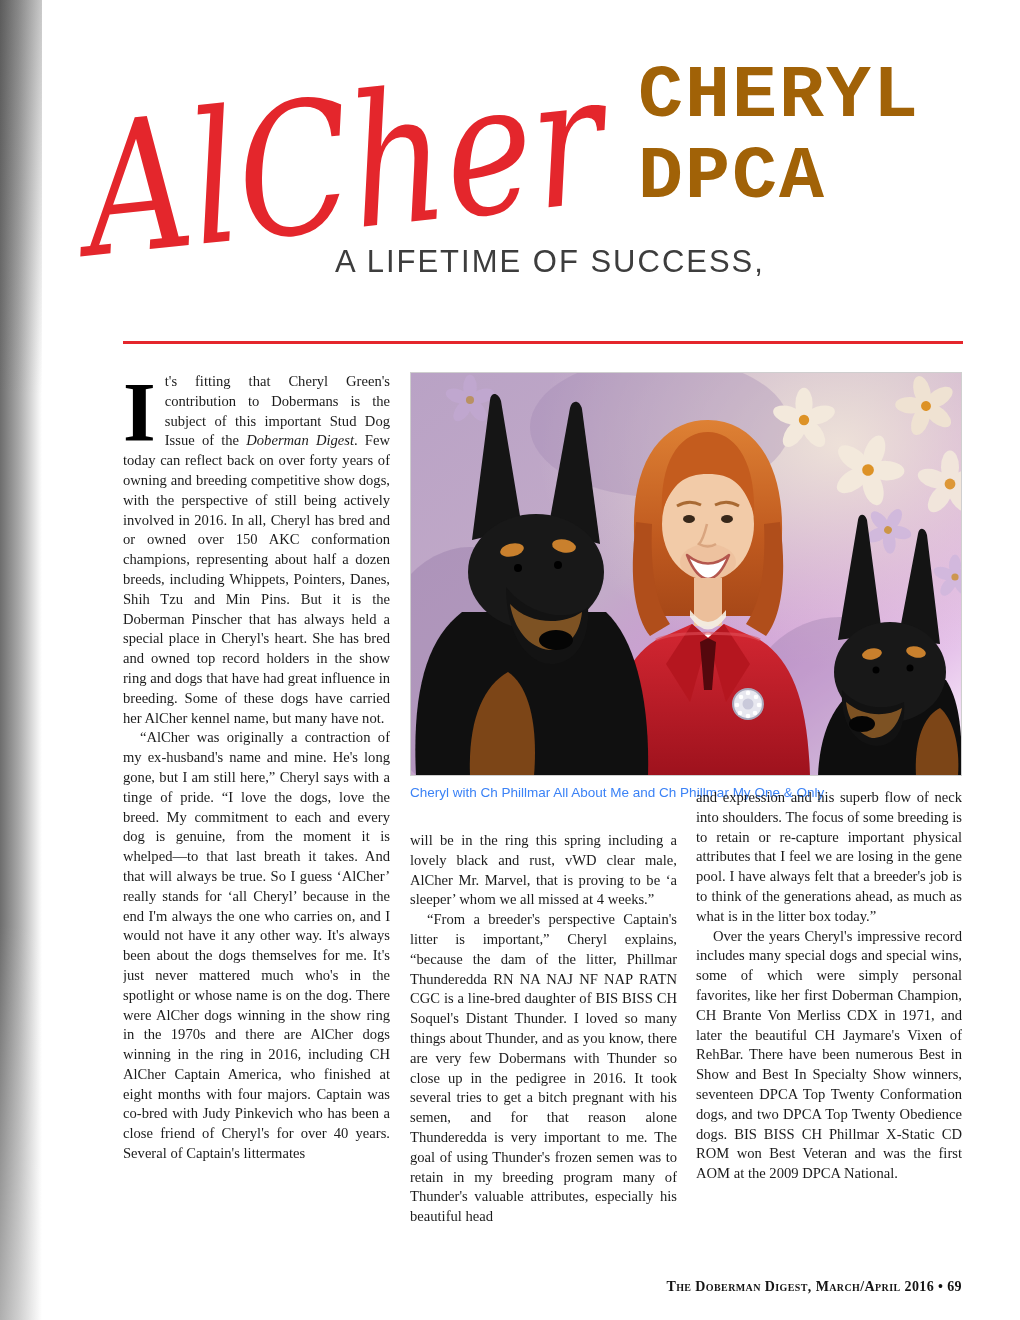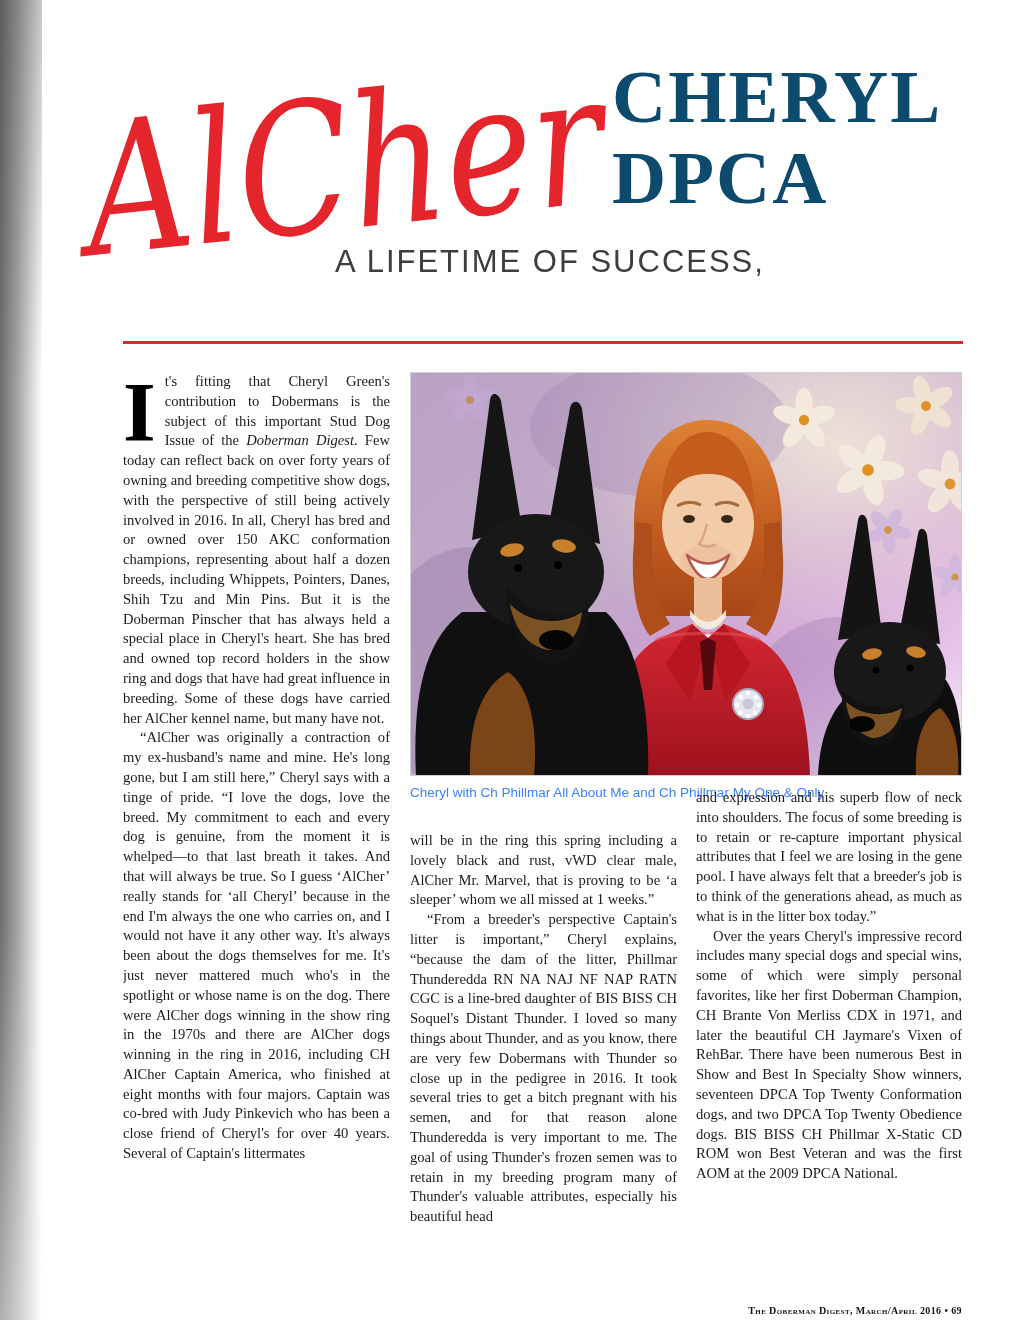--- a/index.html
+++ b/index.html
@@ -10,23 +10,23 @@
   .edge{
     position:absolute;left:0;top:0;width:42px;height:1320px;
     background:linear-gradient(90deg,#6d6d6d 0%,#a9a9a9 45%,#ffffff 100%);
   }
   .edge:after{
     content:"";position:absolute;inset:0;
     background:linear-gradient(180deg,rgba(40,40,40,.25) 0%,rgba(255,255,255,0) 30%,rgba(255,255,255,0) 70%,rgba(255,255,255,.45) 100%);
   }
   .brand{position:absolute;left:72px;top:20px;width:556px;height:290px;}
   .title{
-    position:absolute;left:612px;top:56px;
-    font-family:Liberation Serif, serif;font-weight:bold;
-    font-size:75px;line-height:81px;letter-spacing:2px;color:#0c4a6e;white-space:nowrap;
+    position:absolute;left:638px;top:56px;
+    font-family:Liberation Mono, monospace;font-weight:bold;
+    font-size:75px;line-height:81px;letter-spacing:2px;color:#a16207;white-space:nowrap;
   }
   .subtitle{
     position:absolute;left:96px;right:16px;top:240px;text-align:center;
     font-family:"Liberation Sans",sans-serif;font-size:31px;line-height:43px;
     color:#3d3d3d;letter-spacing:2px;
   }
   .rule{position:absolute;left:123px;top:341px;width:840px;height:3px;background:#e4262c;}
   .photo{position:absolute;left:410px;top:372px;width:552px;height:404px;}
   .caption{
     position:absolute;left:410px;top:785px;width:552px;
@@ -40,22 +40,22 @@
   .col p.indent{text-indent:17px;}
   .col1{left:123px;top:372px;height:918px;}
   .col2{left:410px;top:831px;height:449px;}
   .col3{left:696px;top:788px;width:266px;height:449px;}
   .dropcap{
     float:left;font-weight:bold;font-size:84px;line-height:68px;
     padding:7px 9px 0 0;color:#000;
   }
   .footer{
     position:absolute;right:58px;top:1279px;
-    font-variant:small-caps;font-weight:bold;font-size:10px;
-    letter-spacing:.4px;color:#141414;white-space:nowrap;margin-top:26px;
+    font-variant:small-caps;font-weight:bold;font-size:14px;
+    letter-spacing:.4px;color:#141414;white-space:nowrap;
   }
 </style>
 </head>
 <body>
 
 <div class="edge"></div>
 
 <div class="brand">
   <svg width="556" height="290" viewBox="0 0 556 290">
     <text x="278" y="208" text-anchor="middle" font-family="'DejaVu Serif',serif" font-style="italic" font-size="182" fill="#e4262c" textLength="520" lengthAdjust="spacingAndGlyphs" transform="rotate(-6 278 208)">AlCher</text>
@@ -234,21 +234,21 @@
 </div>
 
 <div class="caption">Cheryl with Ch Phillmar All About Me and Ch Phillmar My One &amp; Only</div>
 
 <div class="col col1">
   <p><span class="dropcap">I</span><span>t's fitting that Cheryl Green's contribution to Dobermans is the subject of this important Stud Dog Issue of the </span><i>Doberman Digest</i><span>. Few today can reflect back on over forty years of owning and breeding competitive show dogs, with the perspective of still being actively involved in 2016. In all, Cheryl has bred and or owned over 150 AKC conformation champions, representing about half a dozen breeds, including Whippets, Pointers, Danes, Shih Tzu and Min Pins. But it is the Doberman Pinscher that has always held a special place in Cheryl's heart. She has bred and owned top record holders in the show ring and dogs that have had great influence in breeding. Some of these dogs have carried her AlCher kennel name, but many have not.</span></p>
   <p class="indent">“AlCher was originally a contraction of my ex-husband's name and mine. He's long gone, but I am still here,” Cheryl says with a tinge of pride. “I love the dogs, love the breed. My commitment to each and every dog is genuine, from the moment it is whelped—to that last breath it takes. And that will always be true. So I guess ‘AlCher’ really stands for ‘all Cheryl’ because in the end I'm always the one who carries on, and I would not have it any other way. It's always been about the dogs themselves for me. It's just never mattered much who's in the spotlight or whose name is on the dog. There were AlCher dogs winning in the show ring in the 1970s and there are AlCher dogs winning in the ring in 2016, including CH AlCher Captain America, who finished at eight months with four majors. Captain was co-bred with Judy Pinkevich who has been a close friend of Cheryl's for over 40 years. Several of Captain's littermates</p>
 </div>
 
 <div class="col col2">
-  <p>will be in the ring this spring including a lovely black and rust, vWD clear male, AlCher Mr. Marvel, that is proving to be ‘a sleeper’ whom we all missed at 1 weeks.”</p>
+  <p>will be in the ring this spring including a lovely black and rust, vWD clear male, AlCher Mr. Marvel, that is proving to be ‘a sleeper’ whom we all missed at 4 weeks.”</p>
   <p class="indent">“From a breeder's perspective Captain's litter is important,” Cheryl explains, “because the dam of the litter, Phillmar Thunderedda RN NA NAJ NF NAP RATN CGC is a line-bred daughter of BIS BISS CH Soquel's Distant Thunder. I loved so many things about Thunder, and as you know, there are very few Dobermans with Thunder so close up in the pedigree in 2016. It took several tries to get a bitch pregnant with his semen, and for that reason alone Thunderedda is very important to me. The goal of using Thunder's frozen semen was to retain in my breeding program many of Thunder's valuable attributes, especially his beautiful head</p>
 </div>
 
 <div class="col col3">
   <p>and expression and his superb flow of neck into shoulders. The focus of some breeding is to retain or re-capture important physical attributes that I feel we are losing in the gene pool. I have always felt that a breeder's job is to think of the generations ahead, as much as what is in the litter box today.”</p>
   <p class="indent">Over the years Cheryl's impressive record includes many special dogs and special wins, some of which were simply personal favorites, like her first Doberman Champion, CH Brante Von Merliss CDX in 1971, and later the beautiful CH Jaymare's Vixen of RehBar. There have been numerous Best in Show and Best In Specialty Show winners, seventeen DPCA Top Twenty Conformation dogs, and two DPCA Top Twenty Obedience dogs. BIS BISS CH Phillmar X-Static CD ROM won Best Veteran and was the first AOM at the 2009 DPCA National.</p>
 </div>
 
 <div class="footer">The Doberman Digest, March/April 2016 • 69</div>
 

